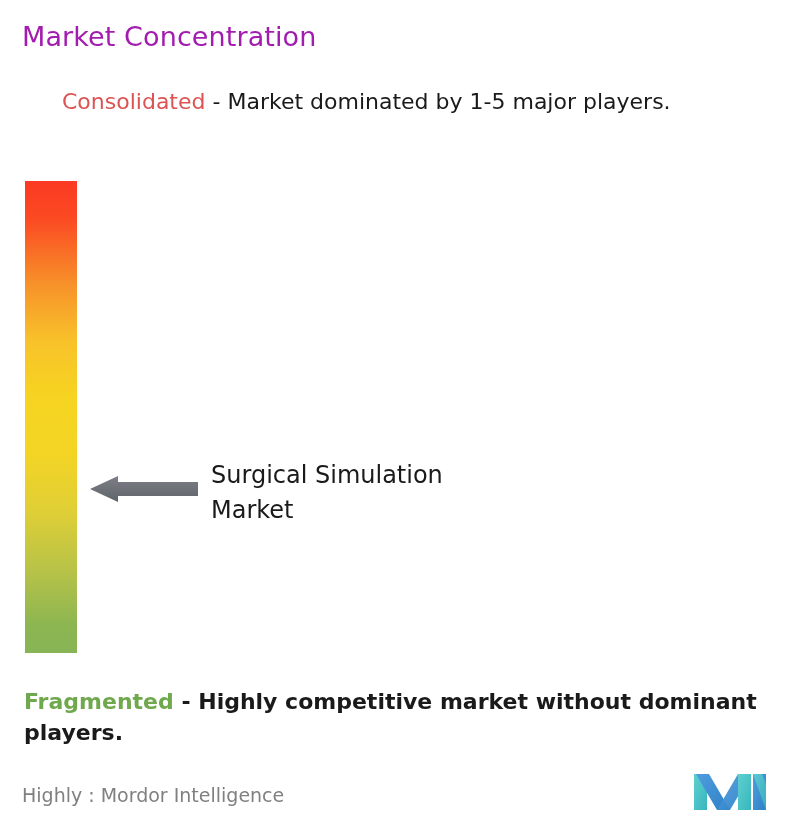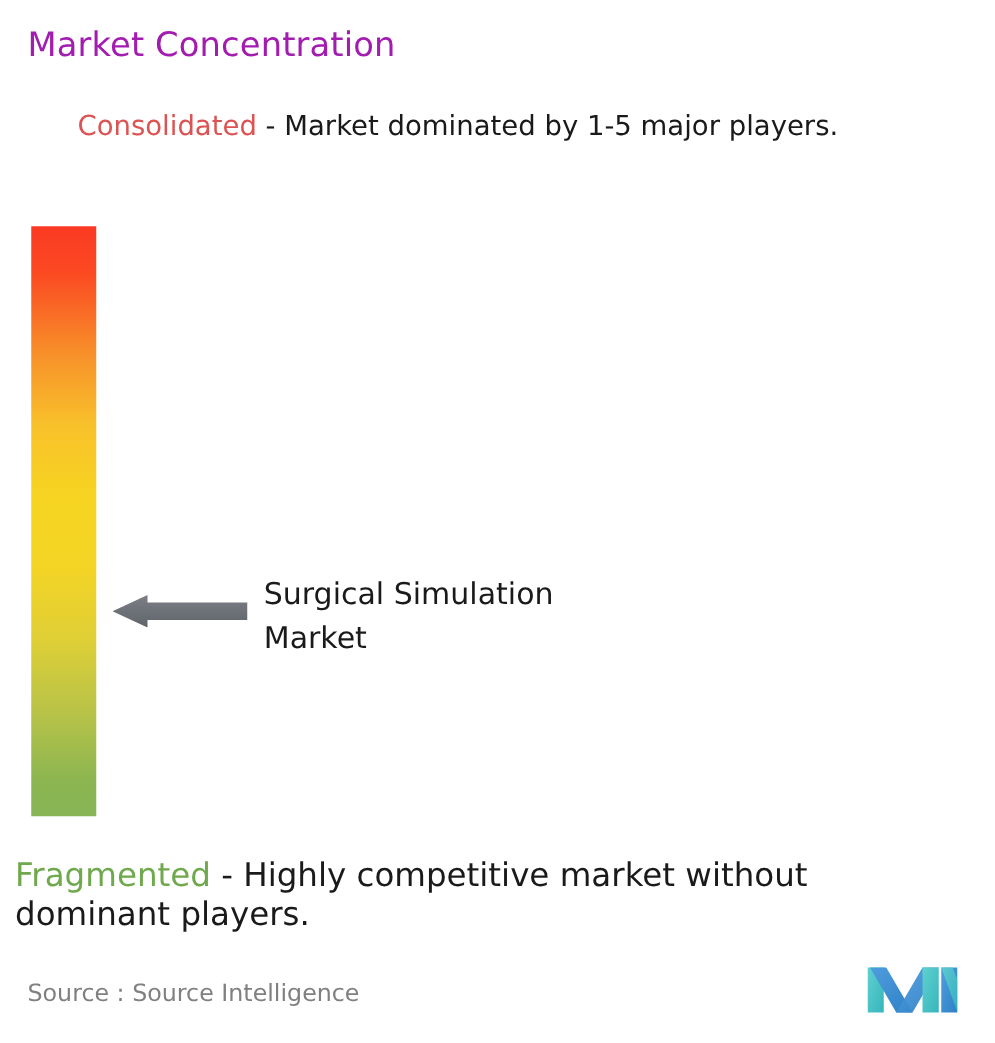--- a/index.html
+++ b/index.html
@@ -91,27 +91,27 @@
     font-size: 24px;
     line-height: 35px;
     color: #1a1a1a;
     font-weight: 400;
     white-space: pre-line;
   }
 
   
   #fragmented-legend {
     position: absolute;
-    left: 12px;
+    left: 24px;
     top: 686px;
     width: 762px;
-    font-size: 26px;
+    font-size: 22px;
     line-height: 31px;
     color: #1a1a1a;
-    font-weight: 400;
+    font-weight: 700;
   }
   #fragmented-legend .kw {
     color: #6fa84d;
   }
 
   
   #source-note {
     position: absolute;
     left: 22px;
     top: 782px;
@@ -151,21 +151,21 @@
     </defs>
     <polygon points="0,13 28,0 28,6 108,6 108,20 28,20 28,26" fill="url(#arrowGrad)"></polygon>
   </svg>
 
   <div id="pointer-label">Surgical Simulation
 Market</div>
 </div>
 
 <div id="fragmented-legend"><span class="kw">Fragmented</span><span>  - </span><span>Highly competitive market without dominant players.</span></div>
 
-<div id="source-note">Source :  Source Intelligence</div>
+<div id="source-note">Highly :  Mordor Intelligence</div>
 
 <svg id="brand-logo" viewBox="0 0 72 44" xmlns="http://www.w3.org/2000/svg">
   <defs>
     <linearGradient id="lgA" x1="0" y1="0" x2="1" y2="1">
       <stop offset="0%" stop-color="#5fd0cf"></stop>
       <stop offset="100%" stop-color="#37b6bd"></stop>
     </linearGradient>
     <linearGradient id="lgB" x1="0" y1="0" x2="1" y2="1">
       <stop offset="0%" stop-color="#4e9ede"></stop>
       <stop offset="100%" stop-color="#2f7fc6"></stop>

